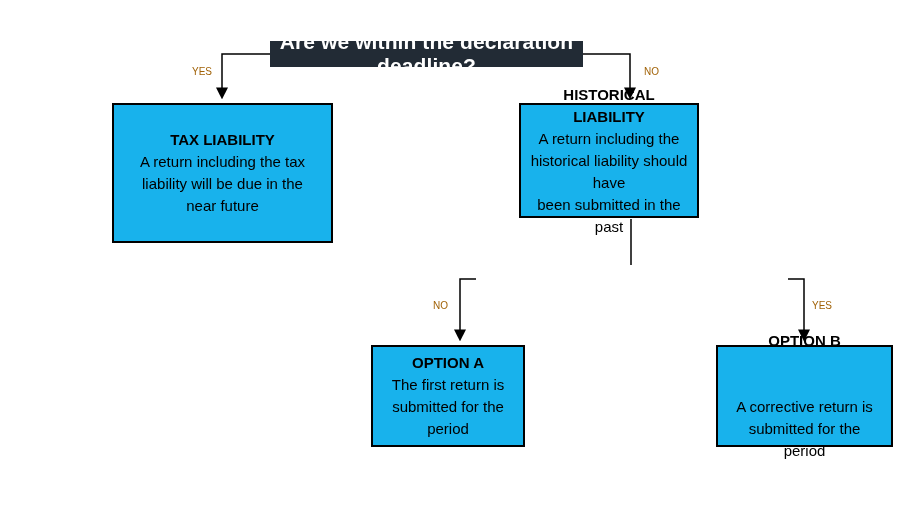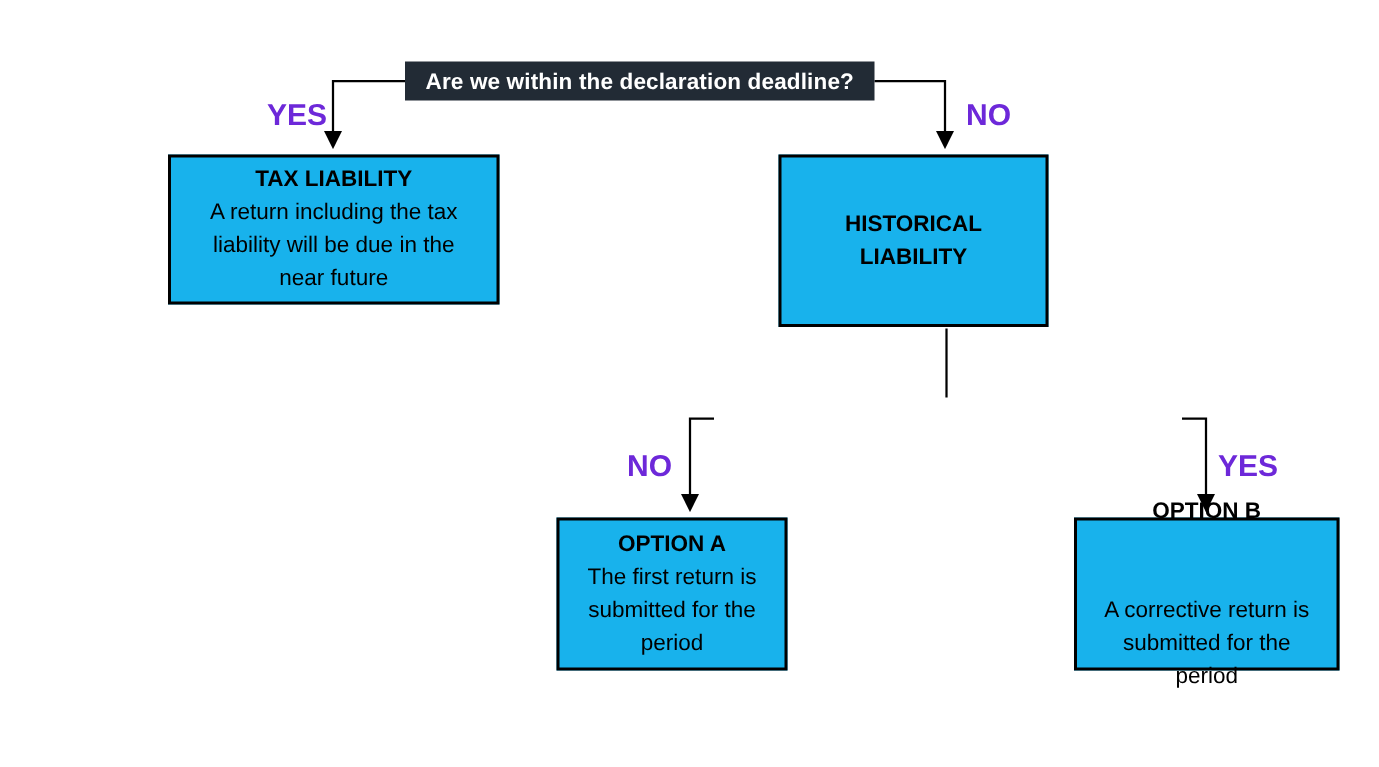--- a/index.html
+++ b/index.html
@@ -24,21 +24,21 @@
   .connectors path {
     stroke: var(--line, #000);
     stroke-width: 1.5;
     fill: none;
   }
   .question {
     position: absolute;
     background: var(--question-fill, #222B35);
     color: var(--question-text, #fff);
     font-weight: bold;
-    font-size: 15px;
+    font-size: 21px;
     display: flex;
     align-items: center;
     justify-content: center;
     text-align: center;
     letter-spacing: 0.1px;
   }
   .q1 { left: 270px; top: 41px; width: 313px; height: 26px; }
   .q2 { left: 476px; top: 266px; width: 312px; height: 26px; }
   .node {
     position: absolute;
@@ -50,29 +50,29 @@
     flex-direction: column;
     align-items: center;
     justify-content: center;
     text-align: center;
     font-size: 15px;
     line-height: 22px;
     padding: 2px 6px;
   }
   .node .title { font-weight: bold; }
   .node .body { white-space: pre-line; text-align: center; }
-  .node-tax  { left: 112px; top: 103px; width: 221px; height: 100px; }
+  .node-tax  { left: 112px; top: 103px; width: 221px; height: 140px; }
   .node-hist { left: 519px; top: 103px; width: 180px; height: 115px; }
   .node-opta { left: 371px; top: 345px; width: 154px; height: 102px; }
   .node-optb { left: 716px; top: 345px; width: 177px; height: 102px; gap: 44px; }
   .branch-label {
     position: absolute;
-    font-weight: bold;
-    font-size: 20px;
-    color: #6d28d9;
+    font-weight: normal;
+    font-size: 10px;
+    color: #a16207;
     white-space: nowrap;
   }
   .lbl-yes1 { left: 178px; top: 66px; width: 34px; text-align: right; }
   .lbl-no1  { left: 644px; top: 66px; }
   .lbl-no2  { left: 414px; top: 300px; width: 34px; text-align: right; }
   .lbl-yes2 { left: 812px; top: 300px; }
 </style>
 </head>
 <body>
 
@@ -100,20 +100,23 @@
 
   <div class="node node-tax">
     <div class="title">TAX LIABILITY</div>
     <div class="body">A return including the tax
 liability will be due in the
 near future</div>
   </div>
 
   <div class="node node-hist">
     <div class="title">HISTORICAL LIABILITY</div>
+    <div class="body">A return including the
+historical liability should have
+been submitted in the past</div>
   </div>
 
 
   <div class="branch-label lbl-no2">NO</div>
   <div class="branch-label lbl-yes2">YES</div>
 
   <div class="node node-opta">
     <div class="title">OPTION A</div>
     <div class="body">The first return is
 submitted for the

